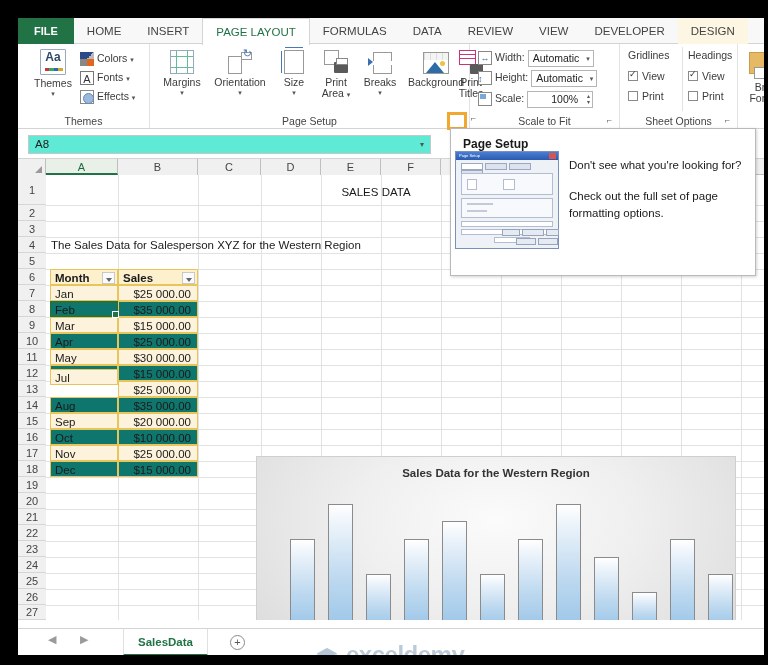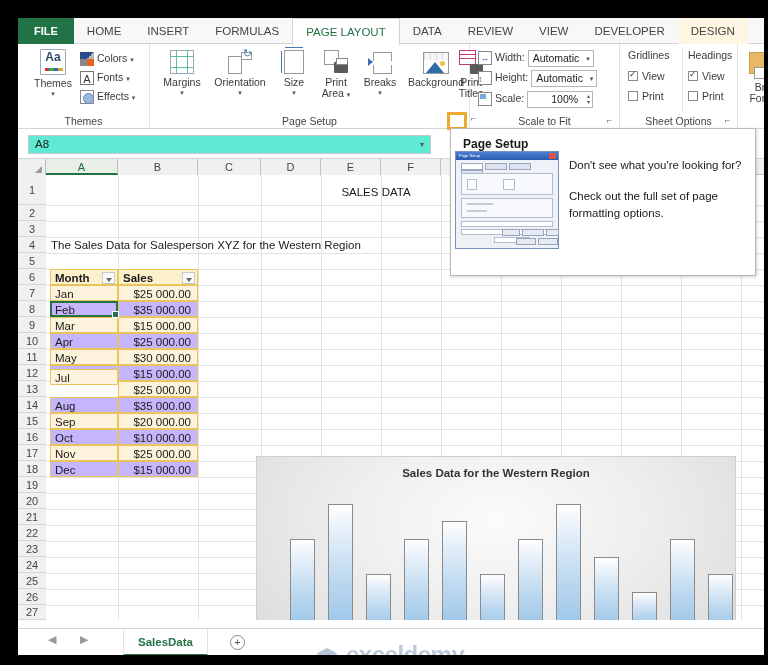--- a/index.html
+++ b/index.html
@@ -235,21 +235,21 @@
   }
   .tblhdr .txt{ position:absolute; left:4px; top:2px; }
   .filt {
     position:absolute; right:2px; top:2px; width:13px; height:12px;
     border:1px solid #c9c9c9; background:#fafafa;
   }
   .filt::after{content:"";position:absolute;left:3px;top:5px;
     width:0;height:0;border-left:3px solid transparent;border-right:3px solid transparent;border-top:4px solid #666;}
   .tcell {
     position:absolute; border:1px solid #e8c55a; font-size:11.5px; color:#1a1a1a;
-    background:#c4b5fd;
+    background:#0f766e;
   }
   .tcell.band { background:#fdf3dc; }
   .tcell .t { position:absolute; left:4px; top:2px; }
   .tcell .tr { position:absolute; right:6px; top:2px; }
   .selcell {
     position:absolute; border:2px solid #217346; z-index:6; background:transparent;
   }
   .selcell::after{
     content:""; position:absolute; right:-3px; bottom:-3px;
     width:5px;height:5px;background:#217346;border:1px solid #fff;
@@ -336,22 +336,22 @@
 
   <div class="frame-top"></div>
   <div class="frame-left"></div>
   <div class="frame-bottom"></div>
   <div class="frame-right"></div>
 
   <div class="tabbar">
     <div class="tab file">FILE</div>
     <div class="tab">HOME</div>
     <div class="tab">INSERT</div>
+    <div class="tab active">PAGE LAYOUT</div>
     <div class="tab">FORMULAS</div>
-    <div class="tab active">PAGE LAYOUT</div>
     <div class="tab">DATA</div>
     <div class="tab">REVIEW</div>
     <div class="tab">VIEW</div>
     <div class="tab">DEVELOPER</div>
     <div class="tab design">DESIGN</div>
   </div>
 
   <div class="ribbon">
 
     <div class="rgroup" style="left:0;width:132px;">

